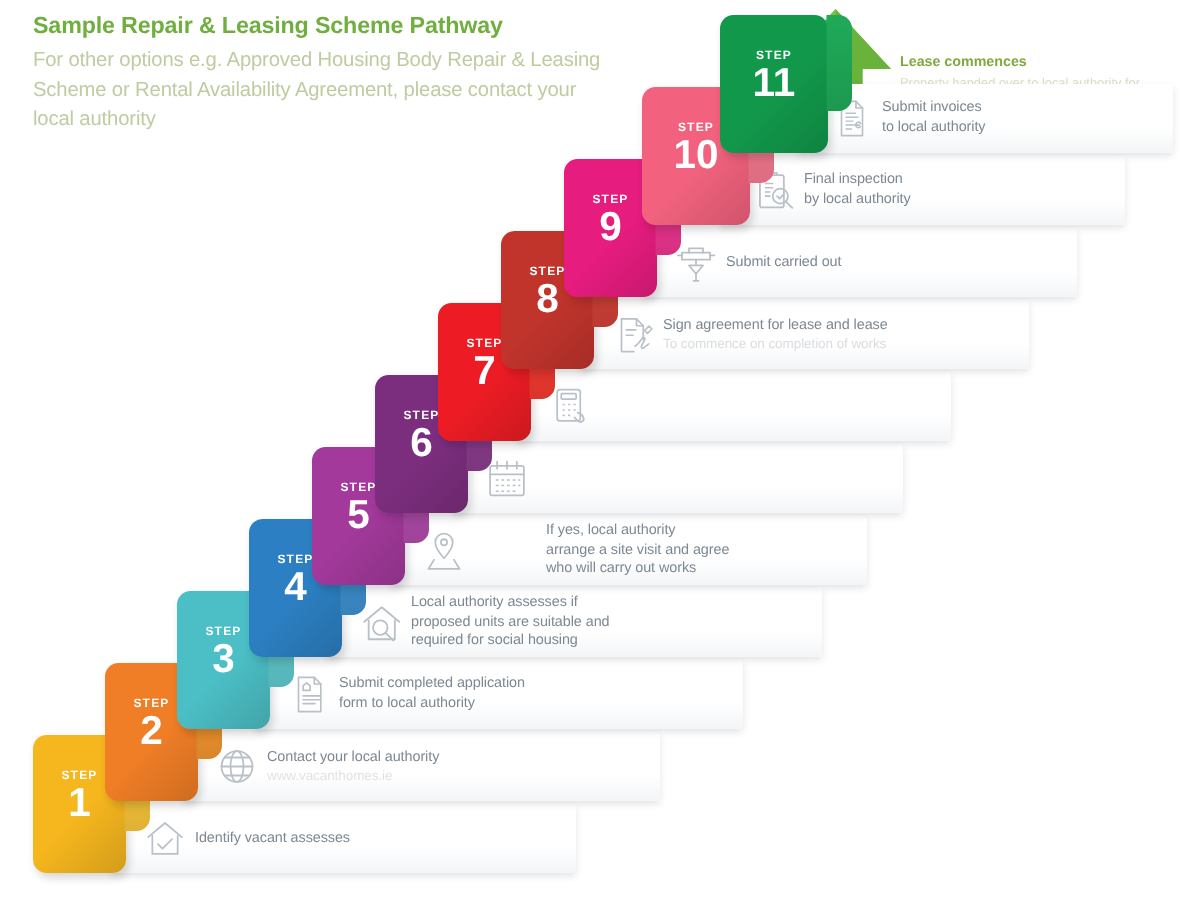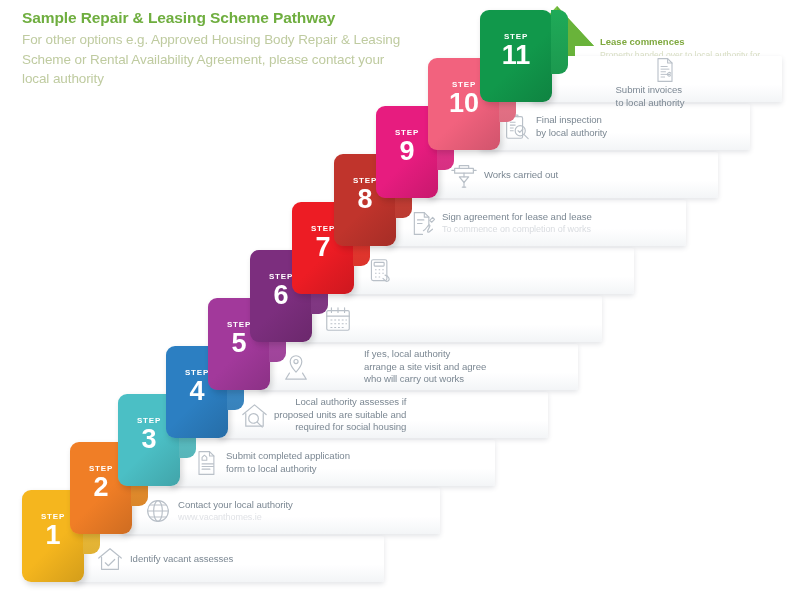--- a/index.html
+++ b/index.html
@@ -149,21 +149,21 @@
             <span class="t1">form to local authority</span>
           </div>
         </div>
         <div class="tab" style="background: linear-gradient(135deg, rgb(75, 191, 197) 0%, rgb(75, 191, 197) 55%, rgb(65, 164, 169) 100%);">
           <div class="fold" style="background: linear-gradient(rgb(95, 201, 206) 0%, rgb(86, 181, 185) 100%);"></div>
           <div class="lbl">STEP</div>
           <div class="num">3</div>
         </div>
       </div>
       <div class="step" style="left: 166px; top: 346px; z-index: 5;">
-        <div class="card" style="width: 330px; text-align: right;">
+        <div class="card" style="width: 330px;">
           <div class="ico">
             <svg viewBox="0 0 32 32" width="31" height="31">
               <path stroke="currentColor" fill="none" stroke-width="1.25" stroke-linecap="round" stroke-linejoin="round" d="M4 15 16 5l12 10"></path>
               <path stroke="currentColor" fill="none" stroke-width="1.25" stroke-linecap="round" stroke-linejoin="round" d="M7 14v13h18V14"></path>
               <circle cx="15" cy="19" r="5" stroke="currentColor" fill="none" stroke-width="1.25" stroke-linecap="round" stroke-linejoin="round"></circle>
               <path stroke="currentColor" fill="none" stroke-width="1.25" stroke-linecap="round" stroke-linejoin="round" d="M18.8 22.8 24 28"></path>
             </svg>
           </div>
           <div class="txt">
             <span class="t1">Local authority assesses if</span>
@@ -266,21 +266,21 @@
               <path stroke="currentColor" fill="none" stroke-width="1.25" stroke-linecap="round" stroke-linejoin="round" d="M6 9h20v5H6z"></path>
               <path stroke="currentColor" fill="none" stroke-width="1.25" stroke-linecap="round" stroke-linejoin="round" d="M11 9V6h10v3"></path>
               <path stroke="currentColor" fill="none" stroke-width="1.25" stroke-linecap="round" stroke-linejoin="round" d="M3 11h3M26 11h3"></path>
               <path stroke="currentColor" fill="none" stroke-width="1.25" stroke-linecap="round" stroke-linejoin="round" d="M16 14v4"></path>
               <path stroke="currentColor" fill="none" stroke-width="1.25" stroke-linecap="round" stroke-linejoin="round" d="M11 18h10l-5 6z"></path>
               <path stroke="currentColor" fill="none" stroke-width="1.25" stroke-linecap="round" stroke-linejoin="round" d="M16 24v5"></path>
               <path stroke="currentColor" fill="none" stroke-width="1.25" stroke-linecap="round" stroke-linejoin="round" d="M14.2 29h3.6"></path>
             </svg>
           </div>
           <div class="txt">
-            <span class="t1">Works carried out</span>
+            <span class="t1">Submit carried out</span>
           </div>
         </div>
         <div class="tab" style="background: linear-gradient(135deg, rgb(231, 28, 127) 0%, rgb(231, 28, 127) 55%, rgb(199, 24, 109) 100%);">
           <div class="fold" style="background: linear-gradient(rgb(238, 53, 144) 0%, rgb(214, 48, 130) 100%);"></div>
           <div class="lbl">STEP</div>
           <div class="num">9</div>
         </div>
       </div>
       <div class="step" style="left: 428px; top: 58px; z-index: 11;">
         <div class="card" style="width: 270px;">
@@ -301,21 +301,21 @@
             <span class="t1">by local authority</span>
           </div>
         </div>
         <div class="tab wide" style="background: linear-gradient(135deg, rgb(242, 98, 126) 0%, rgb(242, 98, 126) 55%, rgb(208, 84, 108) 100%);">
           <div class="fold" style="background: linear-gradient(rgb(245, 121, 143) 0%, rgb(221, 109, 129) 100%);"></div>
           <div class="lbl">STEP</div>
           <div class="num">10</div>
         </div>
       </div>
       <div class="step" style="left: 480px; top: 10px; z-index: 12;">
-        <div class="card" style="width: 250px; flex-direction: column;">
+        <div class="card" style="width: 250px;">
           <div class="ico">
             <svg viewBox="0 0 32 32" width="28" height="28">
               <path stroke="currentColor" fill="none" stroke-width="1.25" stroke-linecap="round" stroke-linejoin="round" d="M8 3h11l5 5v21H8z"></path>
               <path stroke="currentColor" fill="none" stroke-width="1.25" stroke-linecap="round" stroke-linejoin="round" d="M19 3v5h5"></path>
               <g stroke="currentColor" stroke-width="1.1">
                 <path d="M11 12h8M11 15h10M11 18h6M11 21h9M11 24h5"></path>
               </g>
               <path stroke="currentColor" fill="none" stroke-width="1.25" stroke-linecap="round" stroke-linejoin="round" d="M22.5 19.5c-.6-.7-1.6-1-2.5-.5-1.2.6-1.5 2.3-.6 3.3.8.9 2.1.9 2.9.1"></path>
               <path stroke="currentColor" fill="none" stroke-width="1.25" stroke-linecap="round" stroke-linejoin="round" d="M18.4 21h3.4"></path>
             </svg>

